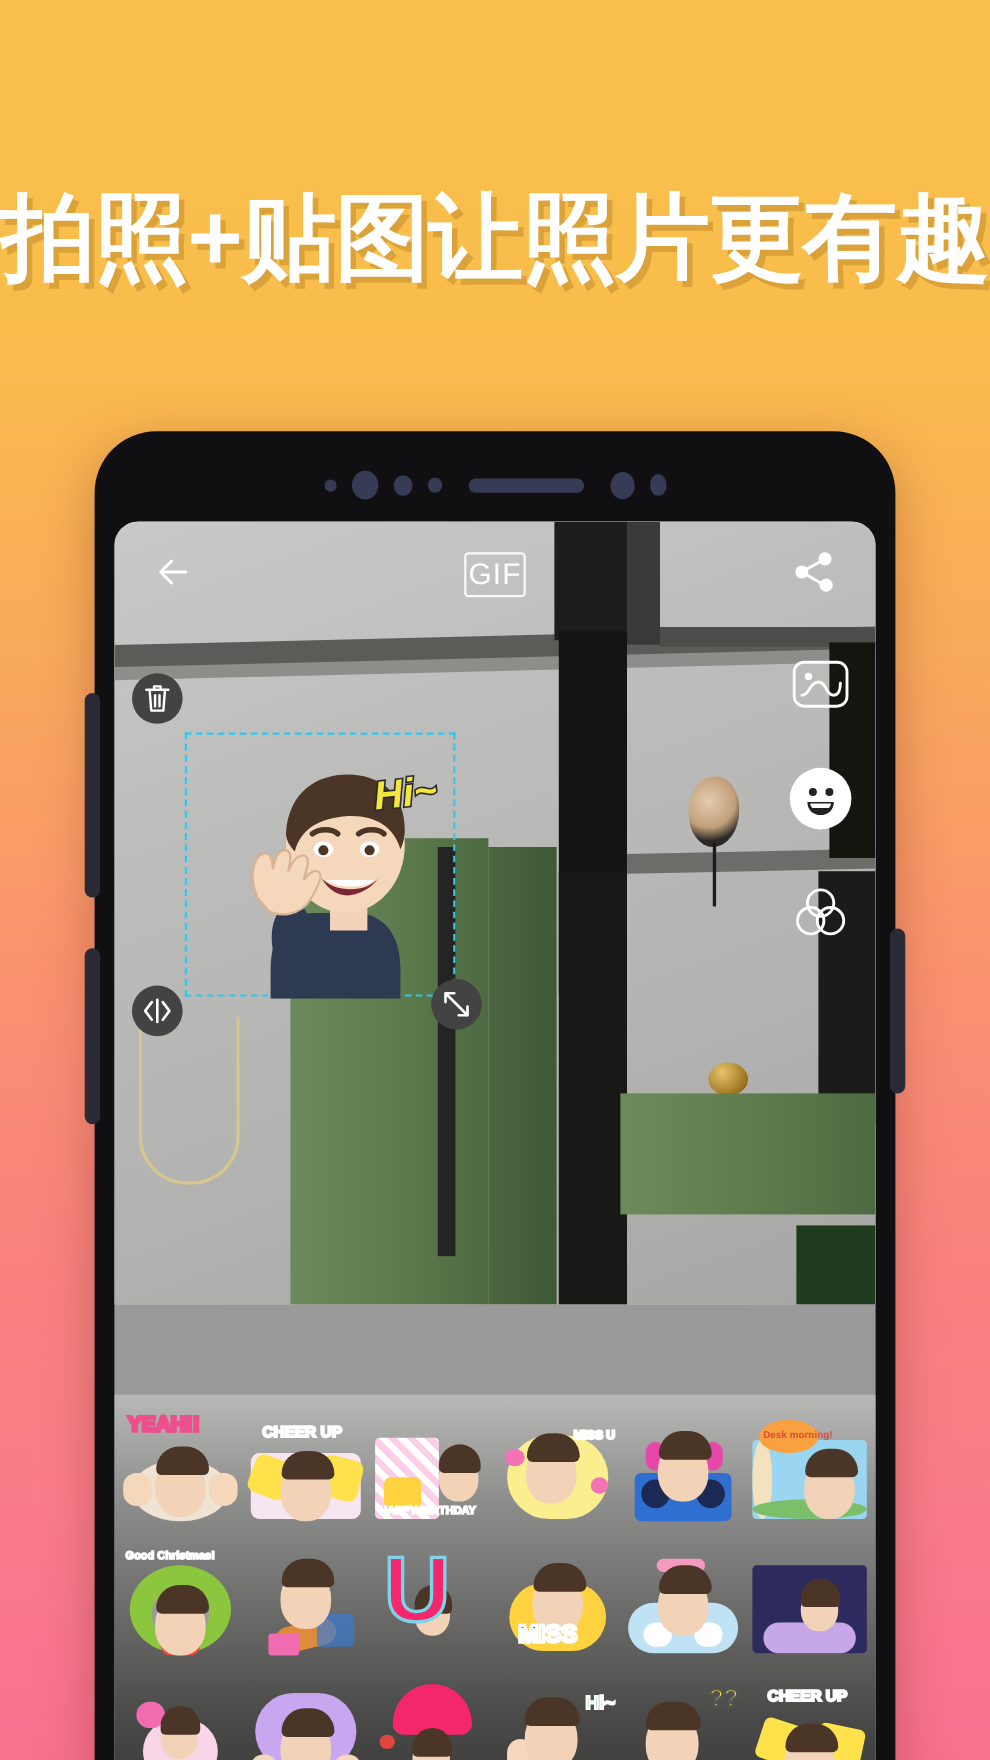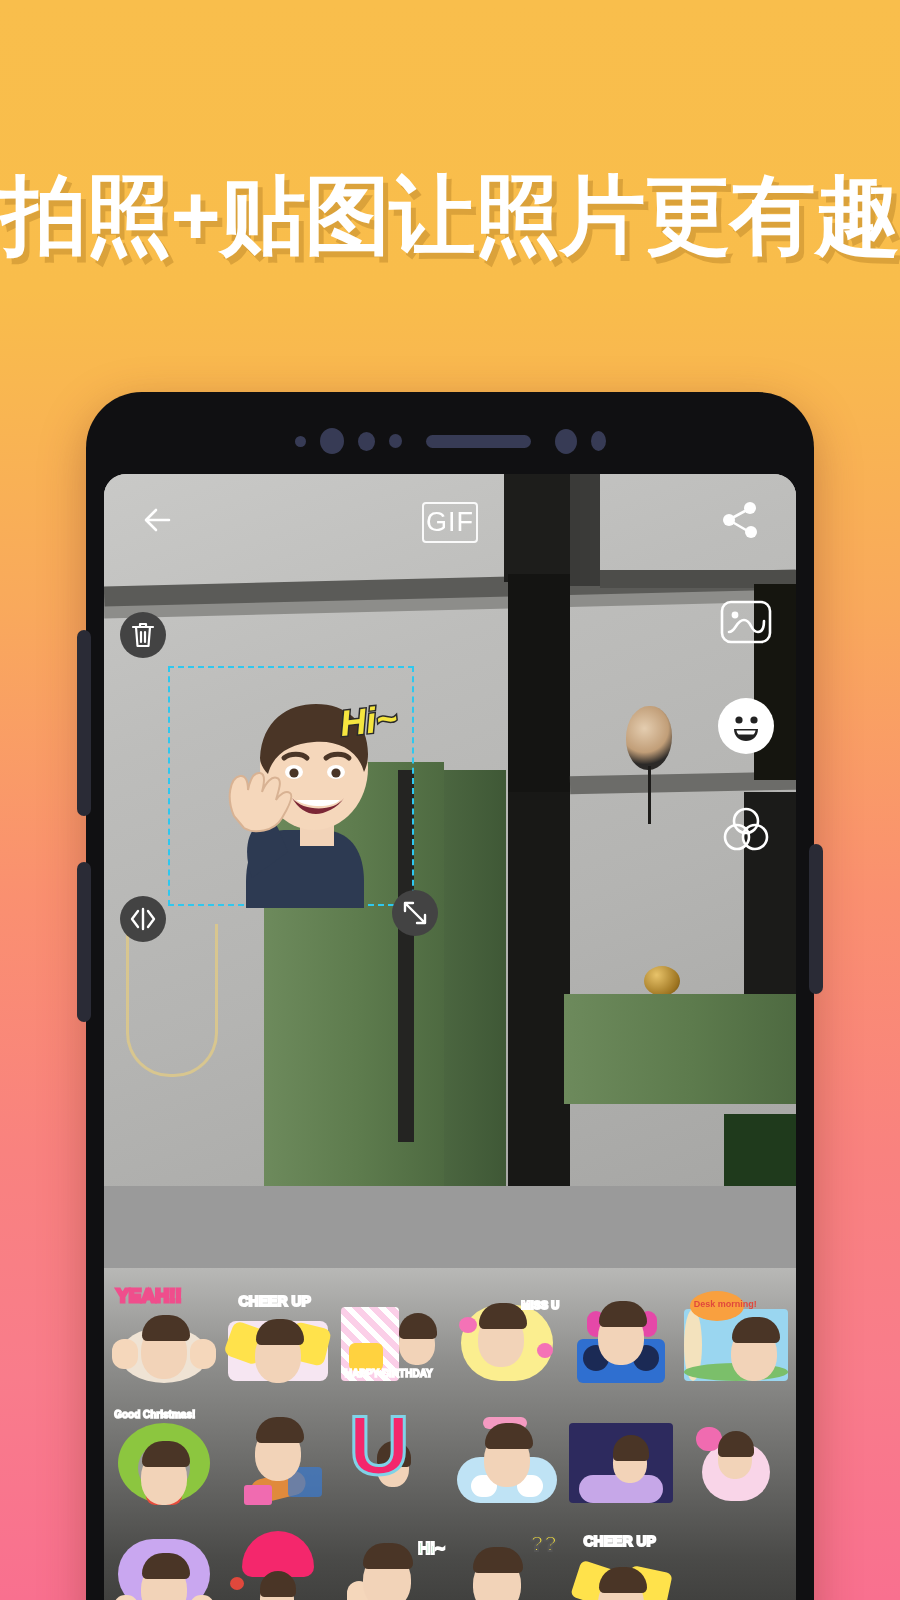--- a/index.html
+++ b/index.html
@@ -316,20 +316,28 @@
         </div>
 
       <div class="cell">
           <div class="stk">
         <div class="lbl" style="left:8px;top:2px;font-size:84px;line-height:84px;color:#F4276C;-webkit-text-stroke:3px #7fd3e8;">U</div>
         <div class="hair" style="left:36px;top:40px;width:34px;"></div>
             <div class="face" style="left:36px;top:48px;width:32px;height:38px;"></div>
       </div>
         </div>
 
+      <div class="cell">
+          <div class="stk">
+        <div class="blob" style="left:8px;top:38px;width:88px;height:62px;background:#FFD23F;border-radius:44px;"></div>
+        <div class="hair" style="left:30px;top:20px;"></div>
+            <div class="face" style="left:29px;top:30px;"></div>
+        <div class="lbl" style="left:16px;bottom:6px;font-size:22px;color:#F4276C;-webkit-text-stroke:3px #fff;">MISS</div>
+      </div>
+        </div>
 
       <div class="cell">
           <div class="stk">
         <div class="blob" style="left:2px;top:56px;width:100px;height:46px;background:#BFE3F5;border-radius:24px;"></div>
         <div class="hair" style="left:30px;top:22px;"></div>
             <div class="face" style="left:29px;top:32px;"></div>
         <div class="blob" style="left:28px;top:16px;width:44px;height:12px;background:#F49AC1;border-radius:6px;"></div>
         <div class="blob" style="left:16px;top:74px;width:26px;height:22px;background:#fff;border-radius:11px;"></div>
         <div class="blob" style="left:62px;top:74px;width:26px;height:22px;background:#fff;border-radius:11px;"></div>
       </div>

